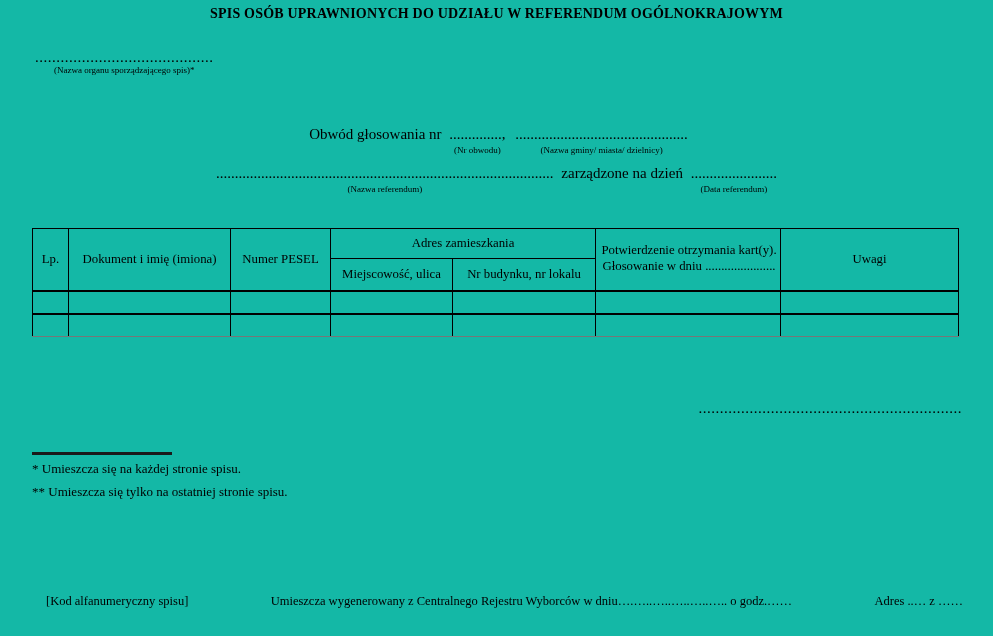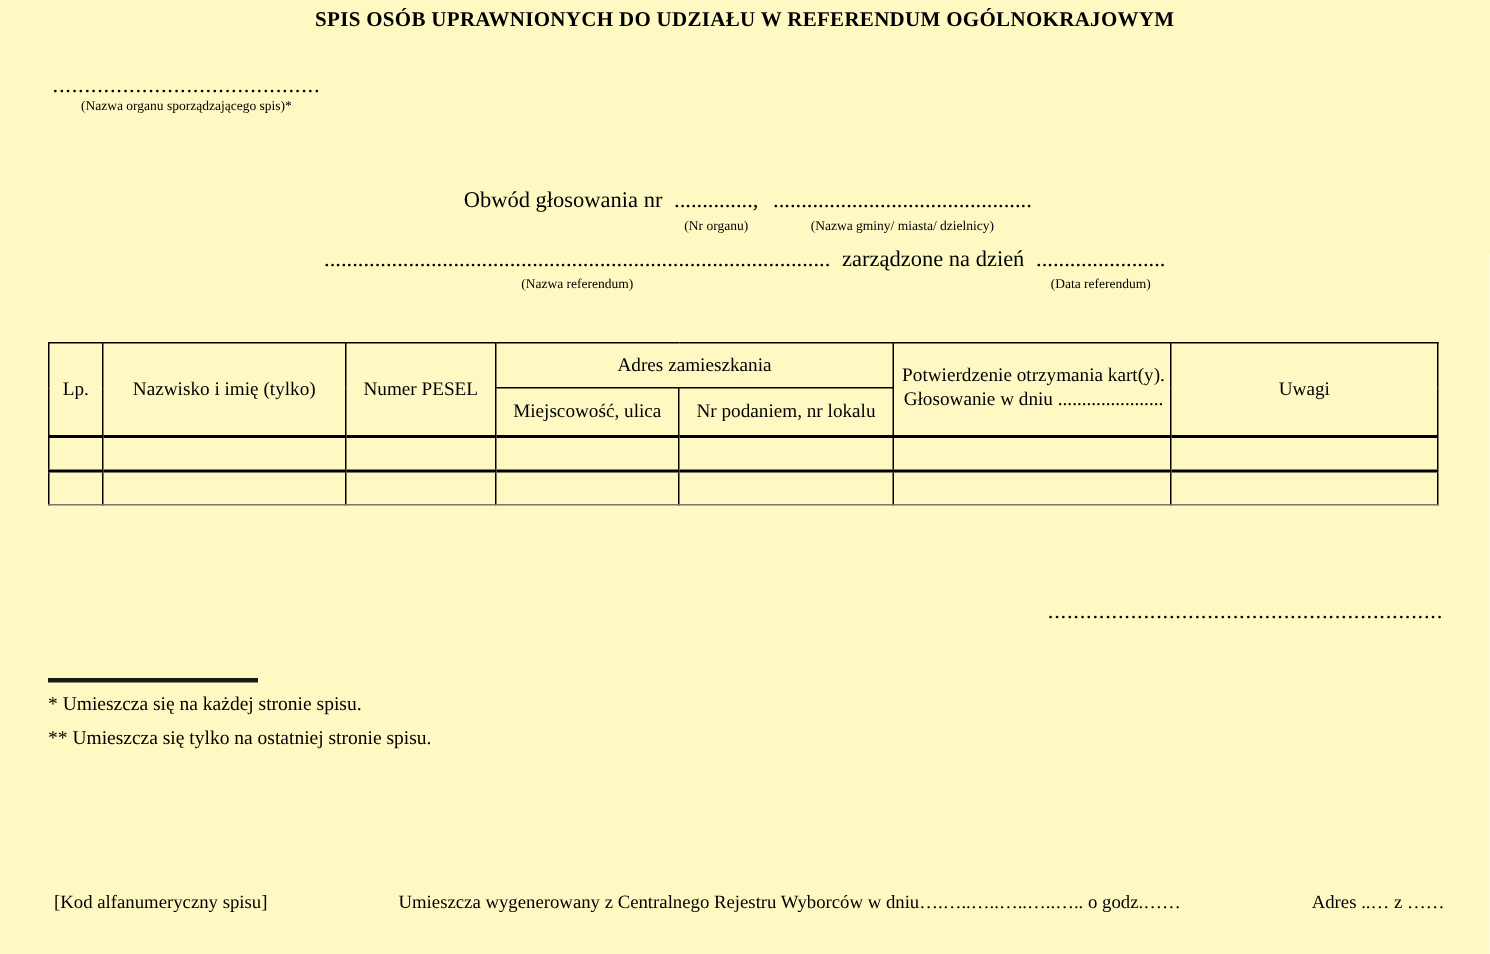--- a/index.html
+++ b/index.html
@@ -1,18 +1,18 @@
 <!DOCTYPE html>
 <html><head>
 <meta charset="utf-8">
 <style>
   * { margin:0; padding:0; box-sizing:border-box; }
   html,body { background:#fff; }
   .page {
-    position:relative; width:993px; height:636px; background:#fef9c3;
+    position:relative; width:993px; height:636px; background:#14b8a6;
     font-family:"Liberation Serif", serif; color:#000; overflow:hidden;
   }
   .doc-title {
     position:absolute; top:6px; left:0; right:0;
     text-align:center; font-weight:bold; font-size:14px; letter-spacing:0.2px;
   }
   
   .org-block { position:absolute; left:35px; top:50px; text-align:center; }
   .org-block .dots { font-size:15px; letter-spacing:0.5px; line-height:14px; display:block; }
   .caption { font-size:9px; color:#000; white-space:nowrap; }
@@ -52,42 +52,42 @@
   .signature-block .caption { display:block; margin-top:1px; }
 
   
   .footnote-rule { position:absolute; left:32px; top:452px; width:140px; border-top:3px solid #1a1a1a; }
   .footnote { position:absolute; left:32px; font-size:13px; }
   .footnote-1 { top:461px; }
   .footnote-2 { top:484px; }
 
   
   .page-footer {
-    position:absolute; left:36px; right:30px; top:594px;
+    position:absolute; left:46px; right:30px; top:594px;
     display:flex; justify-content:space-between; align-items:center;
     font-size:12.5px; white-space:nowrap;
   }
 </style>
 </head>
 <body>
 
 <div class="page">
 
   <div class="doc-title">SPIS OSÓB UPRAWNIONYCH DO UDZIAŁU W REFERENDUM OGÓLNOKRAJOWYM</div>
 
   <div class="org-block">
     <span class="dots">..........................................</span>
     <span class="caption">(Nazwa organu sporządzającego spis)*</span>
   </div>
 
   <div class="fill-line district-line">
     <span class="lbl">Obwód głosowania nr</span>
     <span class="seg">
       <span>..............,</span>
-      <span class="caption">(Nr organu)</span>
+      <span class="caption">(Nr obwodu)</span>
     </span>
     <span class="seg" style="margin-left:6px;">
       <span>..............................................</span>
       <span class="caption">(Nazwa gminy/ miasta/ dzielnicy)</span>
     </span>
   </div>
 
   <div class="fill-line referendum-line">
     <span class="seg">
       <span>..........................................................................................</span>
@@ -106,32 +106,32 @@
         <col class="col-name">
         <col class="col-pesel">
       <col class="col-city">
         <col class="col-bldg">
         <col class="col-conf">
         <col class="col-uwagi">
     </colgroup>
     <thead>
       <tr>
         <th rowspan="2">Lp.</th>
-        <th rowspan="2">Nazwisko i imię (tylko)</th>
+        <th rowspan="2">Dokument i imię (imiona)</th>
         <th rowspan="2">Numer PESEL</th>
         <th colspan="2">Adres zamieszkania</th>
         <th rowspan="2" class="cell-confirm">
           <span>Potwierdzenie otrzymania kart(y).</span><br>
           <span>Głosowanie w dniu ......................</span>
         </th>
         <th rowspan="2">Uwagi</th>
       </tr>
       <tr>
         <th>Miejscowość, ulica</th>
-        <th>Nr podaniem, nr lokalu</th>
+        <th>Nr budynku, nr lokalu</th>
       </tr>
     </thead>
     <tbody>
       <tr>
         <td></td>
           <td></td>
         <td></td>
           <td></td>
         <td></td>
           <td></td>

